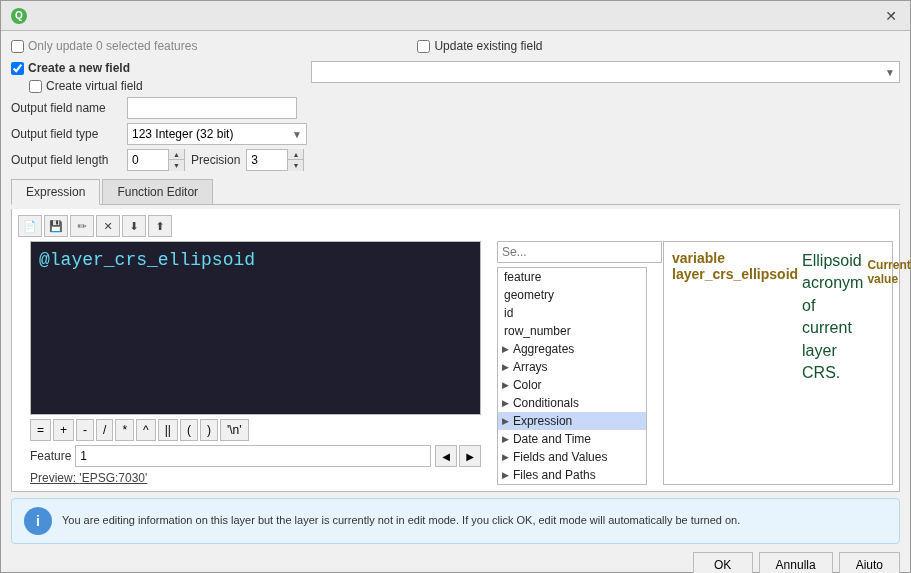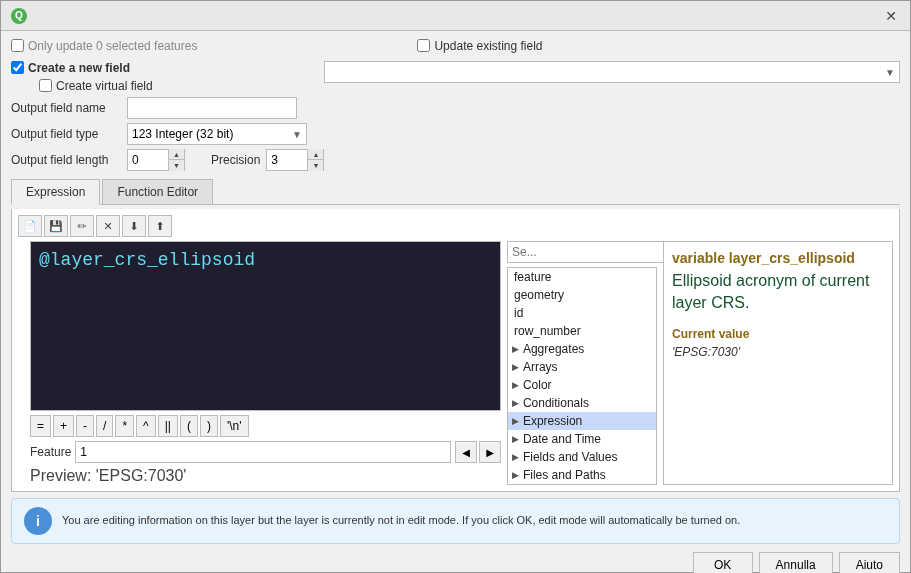--- a/index.html
+++ b/index.html
@@ -73,20 +73,21 @@
       gap: 4px;
     }
     .top-options {
       display: flex;
       align-items: center;
       gap: 20px;
       margin-bottom: 4px;
     }
     .checkbox-label {
       display: flex;
+      align-items: center;
       gap: 4px;
       color: #333;
     }
     .checkbox-label input[type=checkbox] {
       width: 13px;
       height: 13px;
     }
     .gray-text { color: #888; }
     .field-section {
       display: flex;
@@ -226,21 +227,21 @@
       background: #f0f0f0;
       cursor: pointer;
       display: flex;
       align-items: center;
       justify-content: center;
       font-size: 11px;
       color: #444;
     }
     .content-area {
       display: flex;
-      gap: 6px;
+      gap: 16px;
       flex: 1;
       padding-left: 12px;
     }
     .expression-panel {
       flex: 1;
       display: flex;
       flex-direction: column;
       gap: 4px;
     }
     .expr-editor {
@@ -294,21 +295,22 @@
       border: 1px solid #bbb;
       background: #f0f0f0;
       cursor: pointer;
       display: flex;
       align-items: center;
       justify-content: center;
       font-size: 10px;
     }
     .preview-row {
       color: #444;
-      font-size: 16px;
+      font-size: 12px;
+      text-decoration: underline;
     }
     .middle-panel {
       width: 150px;
       display: flex;
       flex-direction: column;
       gap: 4px;
     }
     .search-bar {
       display: flex;
       gap: 4px;
@@ -348,21 +350,20 @@
       color: #222;
       display: flex;
       align-items: center;
       gap: 4px;
     }
     .func-group.selected { background: #c8d8f8; }
     .func-group-icon { font-size: 9px; color: #555; }
     .right-panel {
       width: 230px;
       display: flex;
-      flex-direction: column;
       gap: 4px;
       border: 1px solid #bbb;
       background: white;
       padding: 8px;
     }
     .help-title {
       color: #8b6914;
       font-size: 14px;
       font-weight: bold;
     }
@@ -452,21 +453,21 @@
         <span>Update existing field</span>
       </label>
     </div>
 
     <div class="field-section">
       <div class="field-left">
         <label class="checkbox-label">
           <input type="checkbox" checked="" style="">
           <strong><span>Create a new field</span></strong>
         </label>
-        <label class="checkbox-label" style="margin-left:28px">
+        <label class="checkbox-label" style="margin-left:18px">
           <input type="checkbox" style="">
           <span>Create virtual field</span>
         </label>
         <div class="form-row">
           <span class="form-label">Output field name</span>
           <input type="text" class="form-input form-input-wide" style="">
         </div>
         <div class="form-row">
           <span class="form-label">Output field type</span>
           <div class="select-box">
@@ -476,21 +477,21 @@
         </div>
         <div class="form-row">
           <span class="form-label">Output field length</span>
           <div class="spinbox">
             <input type="text" value="0" style="">
             <div class="spinbox-btns">
               <button class="spinbox-btn">▲</button>
               <button class="spinbox-btn">▼</button>
             </div>
           </div>
-          <span class="form-label" style="min-width:auto;margin-left:20px">Precision</span>
+          <span class="form-label" style="min-width:auto;margin-left:0">Precision</span>
           <div class="spinbox">
             <input type="text" value="3" style="">
             <div class="spinbox-btns">
               <button class="spinbox-btn">▲</button>
               <button class="spinbox-btn">▼</button>
             </div>
           </div>
         </div>
       </div>
       <div class="field-right">

